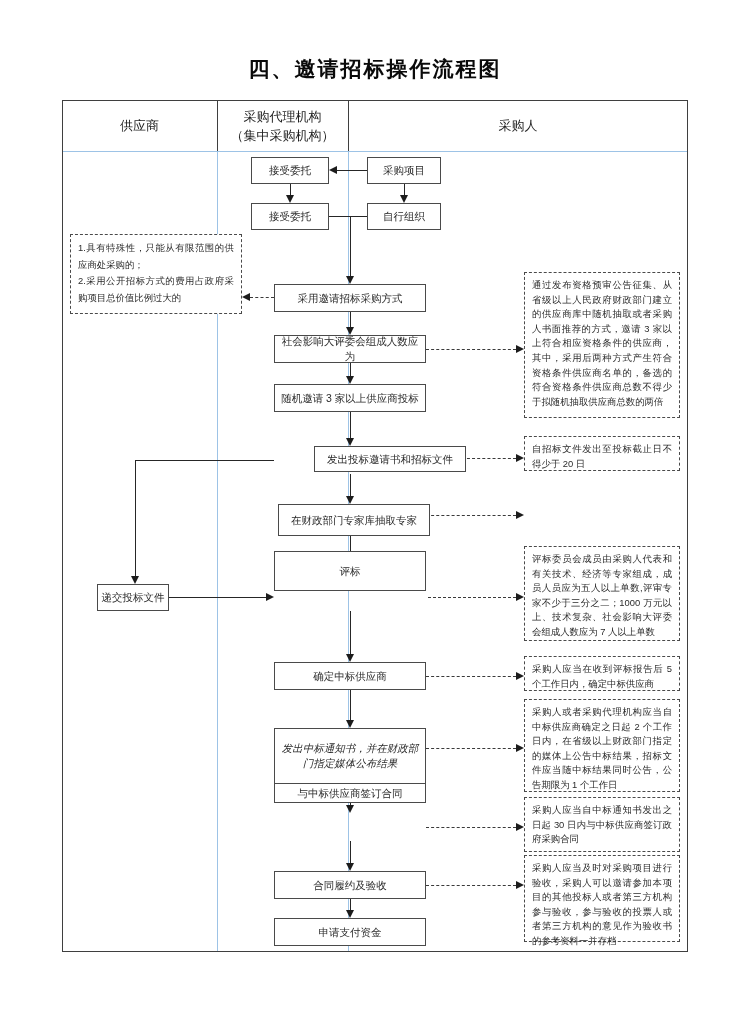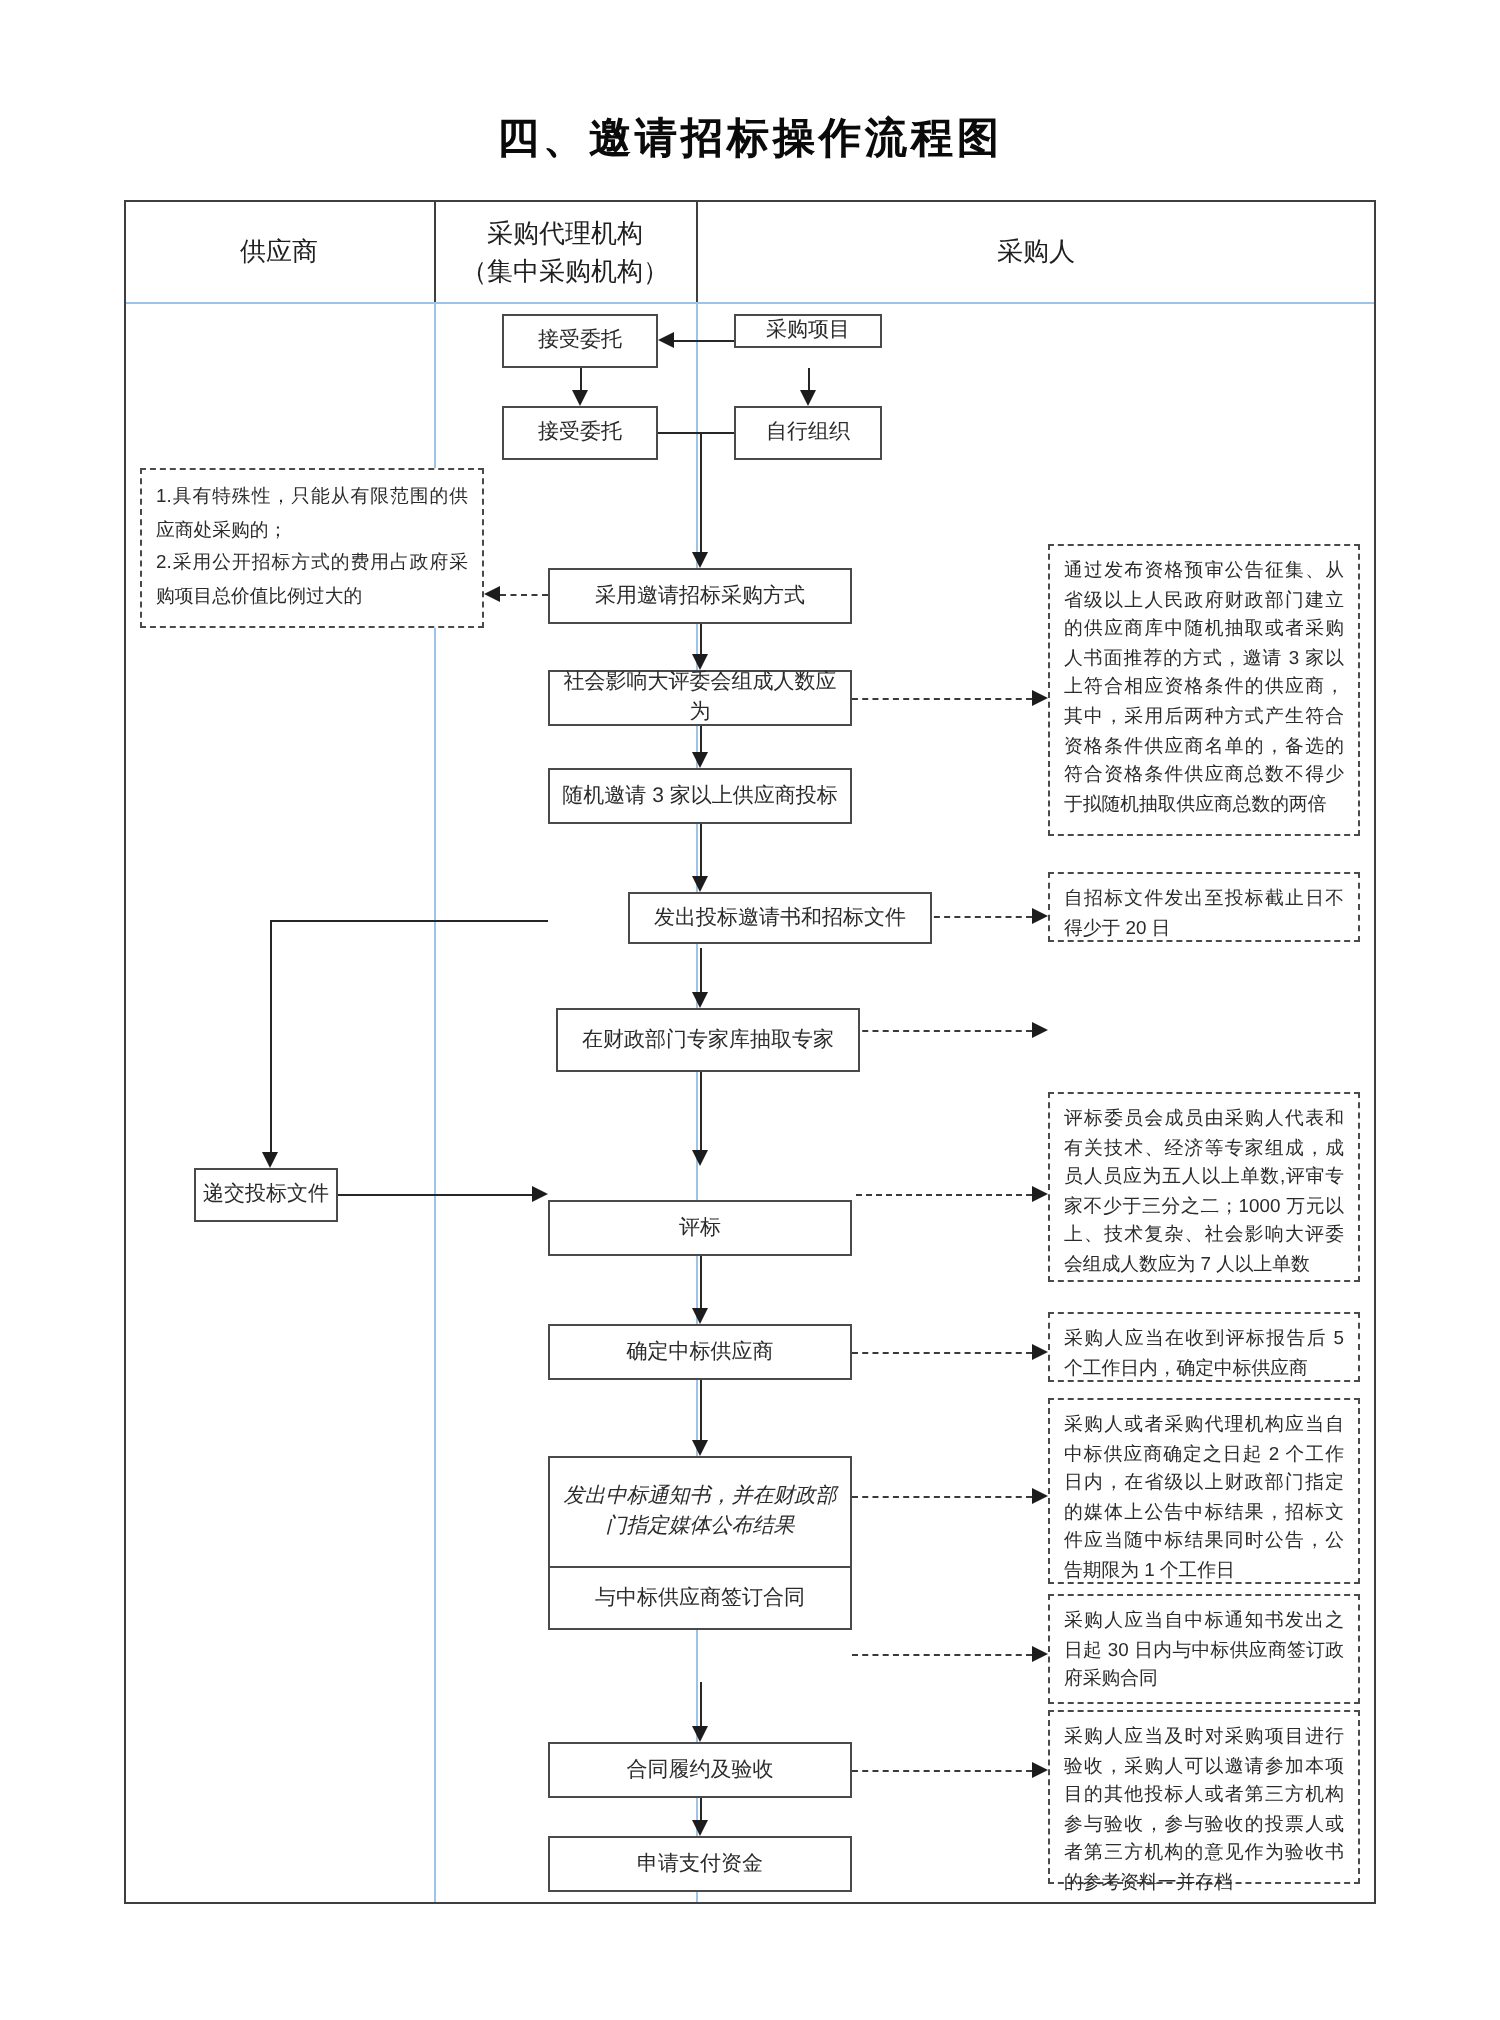--- a/index.html
+++ b/index.html
@@ -39,34 +39,34 @@
   <div class="abs lane-blue" style="left:348px;top:151px;height:800px;"></div>
 
   <div class="abs colhead" style="left:62px;top:116px;width:155px;">供应商</div>
   <div class="abs colhead" style="left:217px;top:107px;width:131px;">
     <div>采购代理机构</div>
     <div>（集中采购机构）</div>
   </div>
   <div class="abs colhead" style="left:348px;top:116px;width:340px;">采购人</div>
 
   <div class="abs node" style="left:251px;top:157px;width:78px;height:27px;">接受委托</div>
-  <div class="abs node" style="left:367px;top:157px;width:74px;height:17px;">采购项目</div>
+  <div class="abs node" style="left:367px;top:157px;width:74px;height:27px;">采购项目</div>
   <div class="abs node" style="left:251px;top:203px;width:78px;height:27px;">接受委托</div>
   <div class="abs node" style="left:367px;top:203px;width:74px;height:27px;">自行组织</div>
 
   <div class="abs node" style="left:274px;top:284px;width:152px;height:28px;">采用邀请招标采购方式</div>
   <div class="abs node" style="left:274px;top:335px;width:152px;height:28px;">社会影响大评委会组成人数应为</div>
   <div class="abs node" style="left:274px;top:384px;width:152px;height:28px;">随机邀请 3 家以上供应商投标</div>
   <div class="abs node" style="left:274px;top:446px;width:152px;height:26px;margin-left:40px;">发出投标邀请书和招标文件</div>
   <div class="abs node" style="left:278px;top:504px;width:152px;height:32px;">在财政部门专家库抽取专家</div>
   <div class="abs node" style="left:97px;top:584px;width:72px;height:27px;">递交投标文件</div>
-  <div class="abs node" style="left:274px;top:600px;width:152px;height:28px;">评标</div>
+  <div class="abs node" style="left:274px;top:551px;width:152px;height:40px;">评标</div>
   <div class="abs node" style="left:274px;top:662px;width:152px;height:28px;">确定中标供应商</div>
   <div class="abs node" style="left:274px;top:728px;width:152px;height:56px;font-style:italic;">发出中标通知书，并在财政部门指定媒体公布结果</div>
-  <div class="abs node" style="left:274px;top:783px;width:152px;height:32px;">与中标供应商签订合同</div>
+  <div class="abs node" style="left:274px;top:783px;width:152px;height:20px;">与中标供应商签订合同</div>
   <div class="abs node" style="left:274px;top:871px;width:152px;height:28px;">合同履约及验收</div>
   <div class="abs node" style="left:274px;top:918px;width:152px;height:28px;">申请支付资金</div>
 
   <div class="abs note" style="left:70px;top:234px;width:172px;height:80px;line-height:16.5px;">
     <div>1.具有特殊性，只能从有限范围的供应商处采购的；</div>
     <div>2.采用公开招标方式的费用占政府采购项目总价值比例过大的</div>
   </div>
 
   <div class="abs note" style="left:524px;top:272px;width:156px;height:146px;">通过发布资格预审公告征集、从省级以上人民政府财政部门建立的供应商库中随机抽取或者采购人书面推荐的方式，邀请 3 家以上符合相应资格条件的供应商，其中，采用后两种方式产生符合资格条件供应商名单的，备选的符合资格条件供应商总数不得少于拟随机抽取供应商总数的两倍</div>
   <div class="abs note" style="left:524px;top:436px;width:156px;height:35px;">自招标文件发出至投标截止日不得少于 20 日</div>

